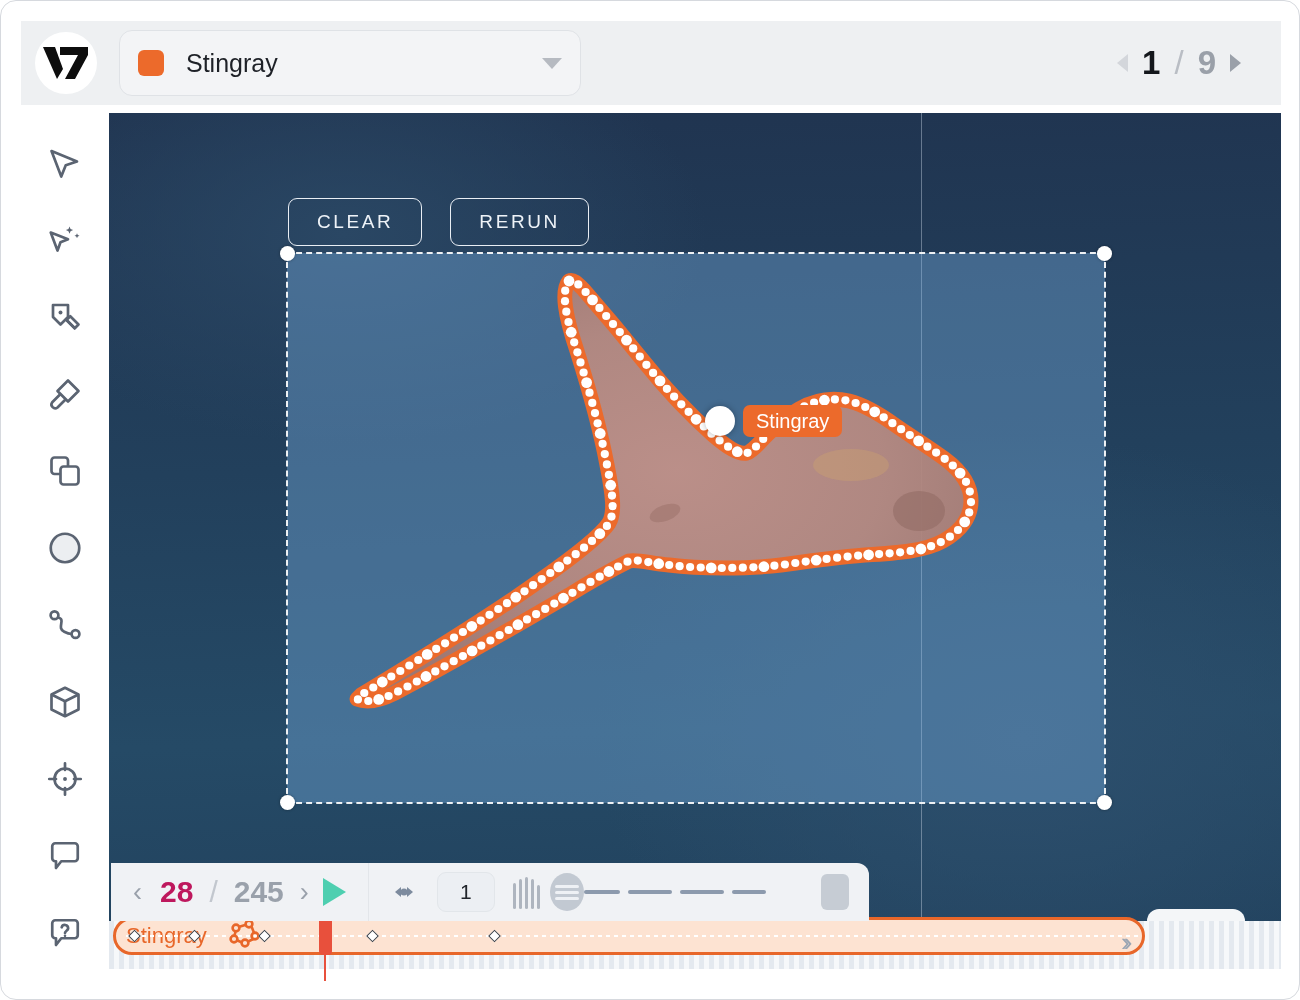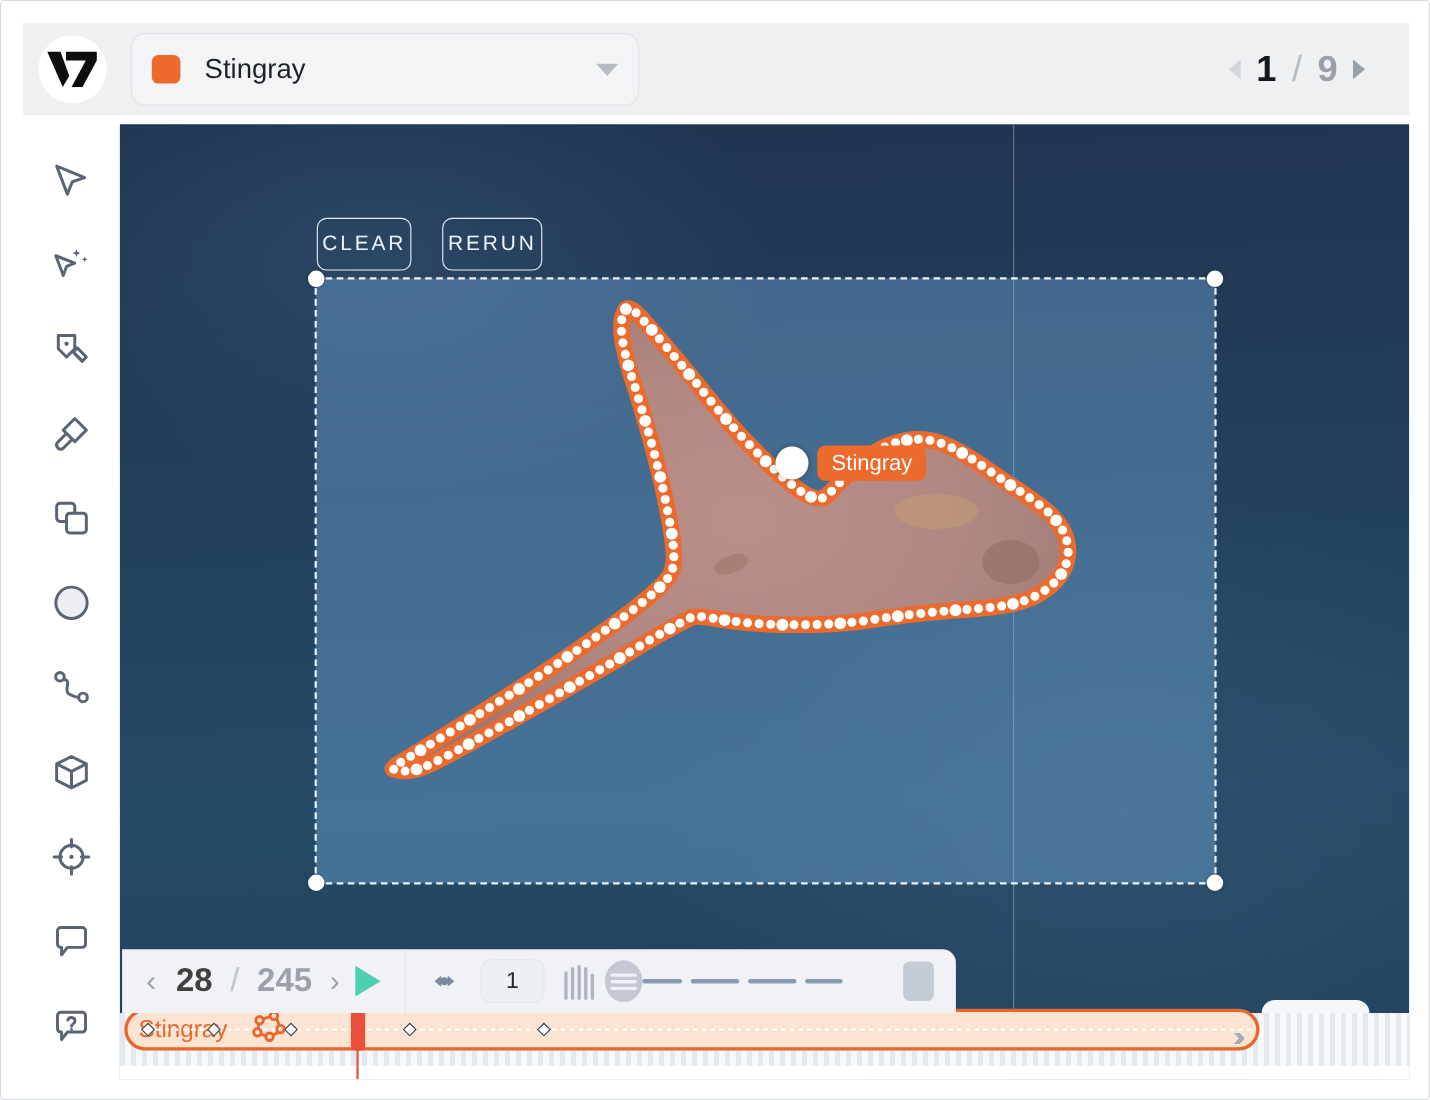--- a/index.html
+++ b/index.html
@@ -9,21 +9,21 @@
     font-family: "Liberation Sans", sans-serif;
     overflow: hidden;
   }
 
   
   #app-window {
     position: absolute;
     left: 0; top: 0;
     width: 1300px; height: 1000px;
     background: #ffffff;
-    border-radius: 4px;
+    border-radius: 16px;
     border: 1px solid #d6d9de;
     overflow: hidden;
   }
 
   
   #topbar {
     position: absolute;
     left: 20px; top: 20px;
     width: 1260px; height: 84px;
     background: #eef0f2;
@@ -129,21 +129,21 @@
 
   
   #action-bar {
     position: absolute;
     left: 179px; top: 85px;
     display: flex; gap: 28px;
     z-index: 6;
   }
   .ghost-btn {
     height: 48px;
-    padding: 0 4px;
+    padding: 0 28px;
     border: 1.6px solid #e9eef4;
     border-radius: 9px;
     background: transparent;
     color: #eef3f8;
     font-size: 19px;
     letter-spacing: 2.6px;
     font-family: "Liberation Sans", sans-serif;
     display: flex; align-items: center; justify-content: center;
     cursor: pointer;
   }
@@ -200,21 +200,21 @@
     position: absolute;
     left: 110px; top: 862px;
     width: 758px; height: 58px;
     background: #f0f2f5;
     border-radius: 0 12px 0 0;
     display: flex; align-items: center;
     padding-left: 22px;
     z-index: 9;
   }
   .chev { color: #9aa1ab; font-size: 27px; line-height: 1; cursor: pointer; }
-  #frame-cur { font-size: 30px; font-weight: bold; color: #404040; margin: 0 16px 0 18px; }
+  #frame-cur { font-size: 30px; font-weight: bold; color: #be185d; margin: 0 16px 0 18px; }
   #frame-slash { font-size: 30px; color: #c2c7ce; }
   #frame-total { font-size: 30px; font-weight: bold; color: #9aa1ab; margin: 0 16px 0 16px; }
   #play-btn {
     margin-left: 14px;
     width: 0; height: 0;
     border-top: 14px solid transparent;
     border-bottom: 14px solid transparent;
     border-left: 23px solid #4ecfb0;
     cursor: pointer;
   }

